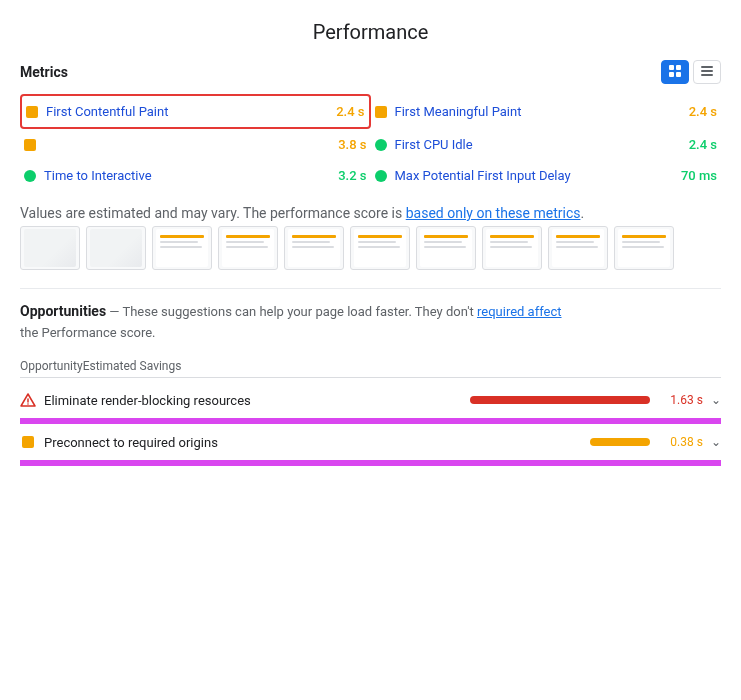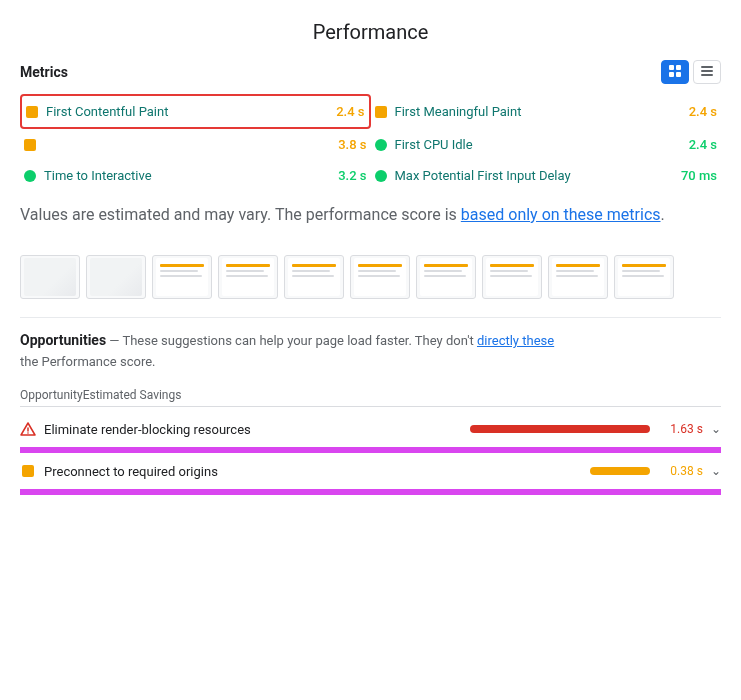--- a/index.html
+++ b/index.html
@@ -98,36 +98,36 @@
       width: 12px;
       height: 12px;
       border-radius: 2px;
       flex-shrink: 0;
     }
     .metric-dot.orange { background: #f4a400; border-radius: 2px; }
     .metric-dot.green { background: #0cce6b; border-radius: 50%; }
     .metric-name {
       flex: 1;
       font-size: 13px;
-      color: #0f766e;
+      color: #1d4ed8;
     }
     .metric-value {
       font-size: 13px;
       font-weight: 500;
       margin-left: auto;
       min-width: 50px;
       text-align: right;
     }
     .metric-value.orange { color: #f4a400; }
     .metric-value.green { color: #0cce6b; }
 
     .disclaimer {
-      font-size: 16px;
+      font-size: 14px;
       color: #5f6368;
-      margin-bottom: 28px;
+      margin-bottom: 2px;
       line-height: 1.5;
     }
     .disclaimer a {
       color: #1a73e8;
       text-decoration: underline;
     }
 
     
     .thumbnails {
       display: flex;
@@ -396,21 +396,21 @@
       <div class="thumb-stripe"></div>
       <div class="thumb-stripe2"></div>
       <div class="thumb-stripe3"></div>
     </div>
   </div>
 </div>
 
 <hr class="divider">
 
 <div class="opportunities-header">
-  <span class="opp-title">Opportunities</span><span class="opp-desc"> — These suggestions can help your page load faster. They don't <a>directly these</a><br>the Performance score.</span>
+  <span class="opp-title">Opportunities</span><span class="opp-desc"> — These suggestions can help your page load faster. They don't <a>required affect</a><br>the Performance score.</span>
 </div>
 
 <div class="opp-table-header">
   <span class="opp-col-label">Opportunity</span>
   <span class="opp-col-label">Estimated Savings</span>
 </div>
 
 <div class="opp-item">
   <div class="opp-icon">
     <svg viewBox="0 0 16 16" width="16" height="16">

